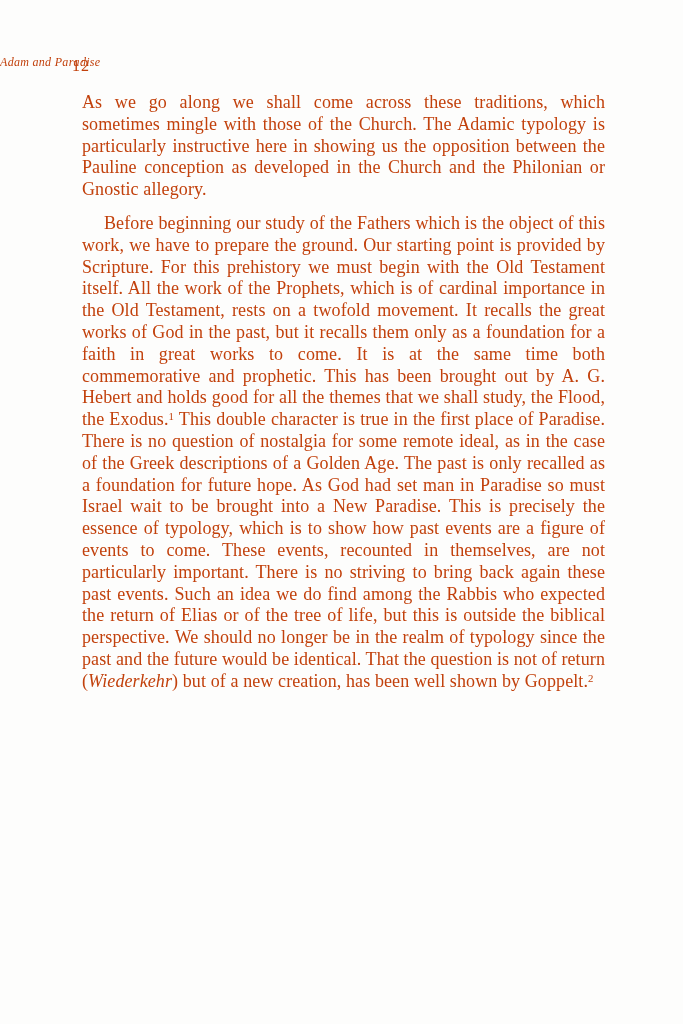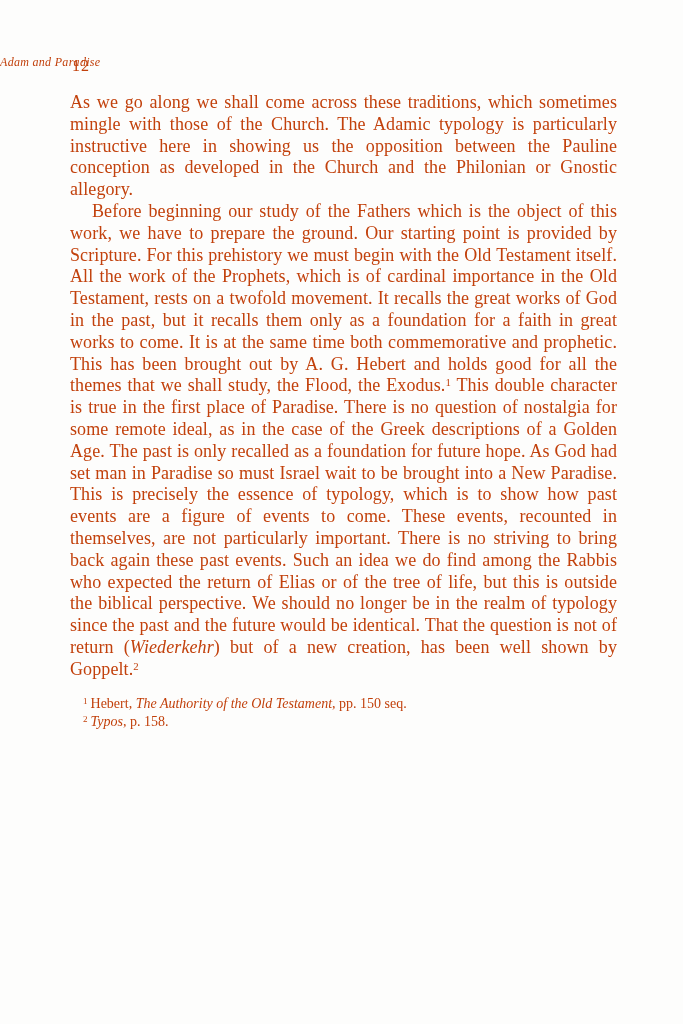--- a/index.html
+++ b/index.html
@@ -41,21 +41,21 @@
     letter-spacing: 0.3px;
   }
   .body-text {
     margin: 13px 66px 0 70px;
     text-align: justify;
     font-size: 18px;
     line-height: 21.8px;
     letter-spacing: 0.1px;
   }
   .body-text p {
-    margin: 0;
+    margin: 12px;
     text-indent: 22px;
     font-family: Liberation Serif, serif;
   }
   .body-text p.first {
     text-indent: 0;
   }
   sup.fn-ref {
     font-size: 0.6em;
     line-height: 0;
     vertical-align: 0.45em;
@@ -91,18 +91,14 @@
 
   <div class="body-text">
 
     <p class="first"><span>As we go along we shall come across these traditions, which sometimes mingle with those of the Church.  The Adamic typology is particularly instructive here in showing us the opposition between the Pauline conception as developed in the Church and the Philonian or Gnostic allegory.</span></p>
 
     <p><span>Before beginning our study of the Fathers which is the object of this work, we have to prepare the ground.  Our starting point is provided by Scripture.  For this prehistory we must begin with the Old Testament itself.  All the work of the Prophets, which is of cardinal importance in the Old Testament, rests on a twofold movement.  It recalls the great works of God in the past, but it recalls them only as a foundation for a faith in great works to come.  It is at the same time both commemorative and prophetic.  This has been brought out by A. G. Hebert and holds good for all the themes that we shall study, the Flood, the Exodus.</span><sup class="fn-ref">1</sup><span> This double character is true in the first place of Paradise.  There is no question of nostalgia for some remote ideal, as in the case of the Greek descriptions of a Golden Age.  The past is only recalled as a foundation for future hope.  As God had set man in Paradise so must Israel wait to be brought into a New Paradise.  This is precisely the essence of typology, which is to show how past events are a figure of events to come.  These events, recounted in themselves, are not particularly important.  There is no striving to bring back again these past events.  Such an idea we do find among the Rabbis who expected the return of Elias or of the tree of life, but this is outside the biblical perspective.  We should no longer be in the realm of typology since the past and the future would be identical.  That the question is not of return (</span><em>Wiederkehr</em><span>) but of a new creation, has been well shown by Goppelt.</span><sup class="fn-ref">2</sup></p>
 
 
   </div>
 
-  <div class="footnotes">
-    <div class="footnote"><sup>1</sup><span>Hebert, </span><em>The Authority of the Old Testament</em><span>, pp. 150 seq.</span></div>
-    <div class="footnote"><sup>2</sup><span></span><em>Typos</em><span>, p. 158.</span></div>
-  </div>
 
 </div>
 
 </body></html>

